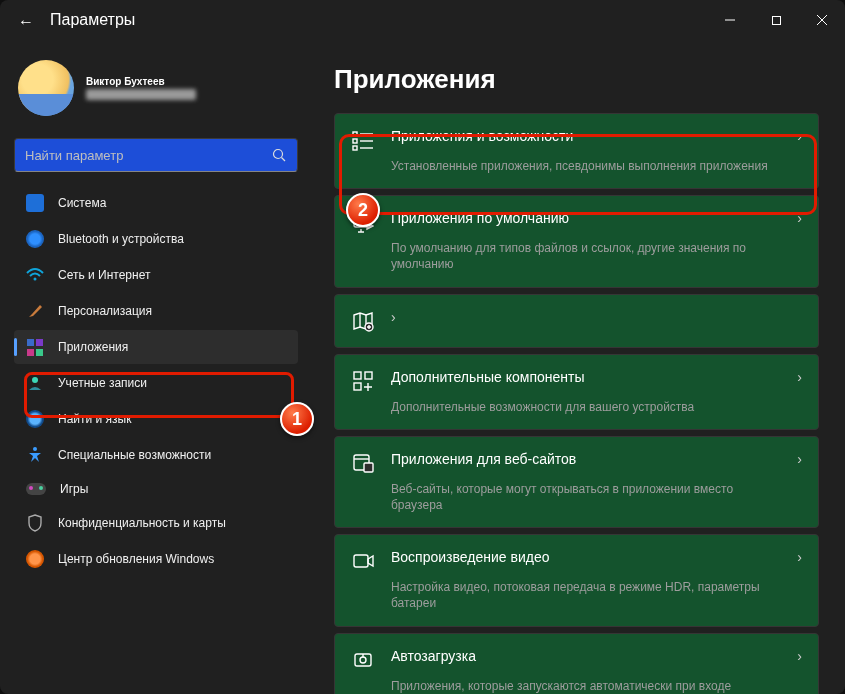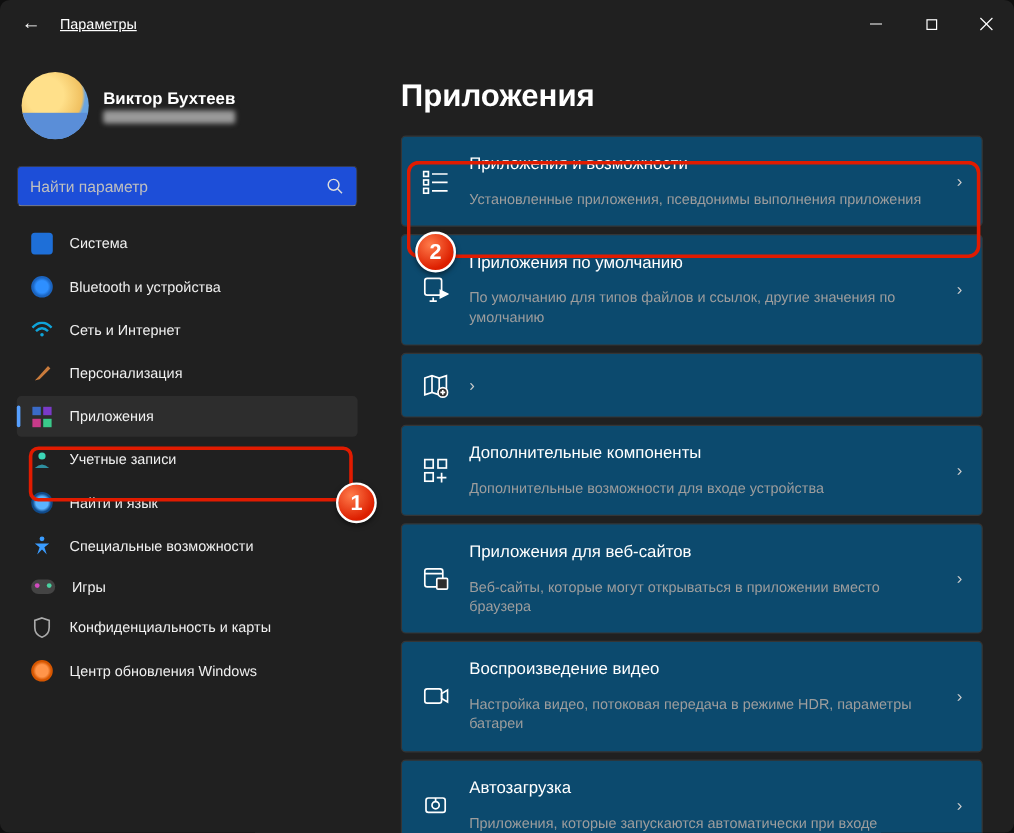--- a/index.html
+++ b/index.html
@@ -27,21 +27,21 @@
     padding: 0 8px;
     position: relative;
   }
   .back-btn {
     color: #fff;
     font-size: 16px;
     padding: 4px 10px;
     cursor: pointer;
     margin-right: 6px;
   }
-  .title-text { font-size: 12px; color: #fff; text-decoration: underline; }
+  .title-text { font-size: 16px; color: #fff; }
   .win-controls {
     position: absolute;
     right: 0; top: 0;
     height: 40px;
     display: flex;
   }
   .win-btn {
     width: 46px; height: 40px;
     display: flex; align-items: center; justify-content: center;
     color: #fff; font-size: 12px; cursor: pointer;
@@ -67,21 +67,21 @@
     border-radius: 50%;
     background: radial-gradient(circle at 35% 35%, #ffe08a 30%, #f0c060 60%, #6aa5e0 65%);
     position: relative;
     overflow: hidden;
   }
   .avatar::after{
     content:"";
     position:absolute; bottom:0; left:0; right:0; height:40%;
     background:#5a8ed8;
   }
-  .profile-name { font-size: 14px; font-weight: 600; }
+  .profile-name { font-size: 10px; font-weight: 600; }
   .profile-sub {
     font-size: 11px;
     color: #888;
     margin-top: 2px;
     background: #9a9a9a;
     width: 110px; height: 11px;
     border-radius: 2px;
     filter: blur(2px);
   }
   .search {
@@ -128,25 +128,25 @@
     border-radius: 3px;
   }
   .main {
     flex: 1;
     padding: 24px 26px 0 24px;
     overflow-y: auto;
   }
   .page-title { font-size: 26px; font-weight: 600; margin-bottom: 18px; }
   .cards { display: flex; flex-direction: column; gap: 6px; }
   .card {
-    background: #0c4a6e;
+    background: #14532d;
     border: 1px solid #353535;
     border-radius: 4px;
     display: flex;
-    align-items: center;
+    align-items: flex-start;
     padding: 14px 16px;
     gap: 16px;
     cursor: pointer;
   }
   .card-icon {
     width: 24px; height: 24px;
     display: flex; align-items: center; justify-content: center;
     color: #fff;
     flex-shrink: 0;
   }
@@ -388,21 +388,21 @@
           <span class="card-icon">
             <svg width="22" height="22" viewBox="0 0 22 22" stroke="#fff" stroke-width="1.4" fill="none">
                 <rect x="2" y="2" width="7" height="7"></rect>
                 <rect x="13" y="2" width="7" height="7"></rect>
                 <rect x="2" y="13" width="7" height="7"></rect>
                 <path d="M16 13 L16 21 M12 17 L20 17"></path>
               </svg>
           </span>
           <div class="card-text">
             <div class="card-title">Дополнительные компоненты</div>
-            <div class="card-sub">Дополнительные возможности для входе устройства</div>
+            <div class="card-sub">Дополнительные возможности для вашего устройства</div>
           </div>
           <span class="chev">›</span>
         </div>
 
         <div class="card">
           <span class="card-icon">
             <svg width="22" height="22" viewBox="0 0 22 22" stroke="#fff" stroke-width="1.4" fill="none">
                 <rect x="2" y="3" width="15" height="15" rx="2"></rect>
                 <line x1="2" y1="7" x2="17" y2="7"></line>
                 <rect x="12" y="11" width="9" height="9" rx="1" fill="#2d2d2d"></rect>

